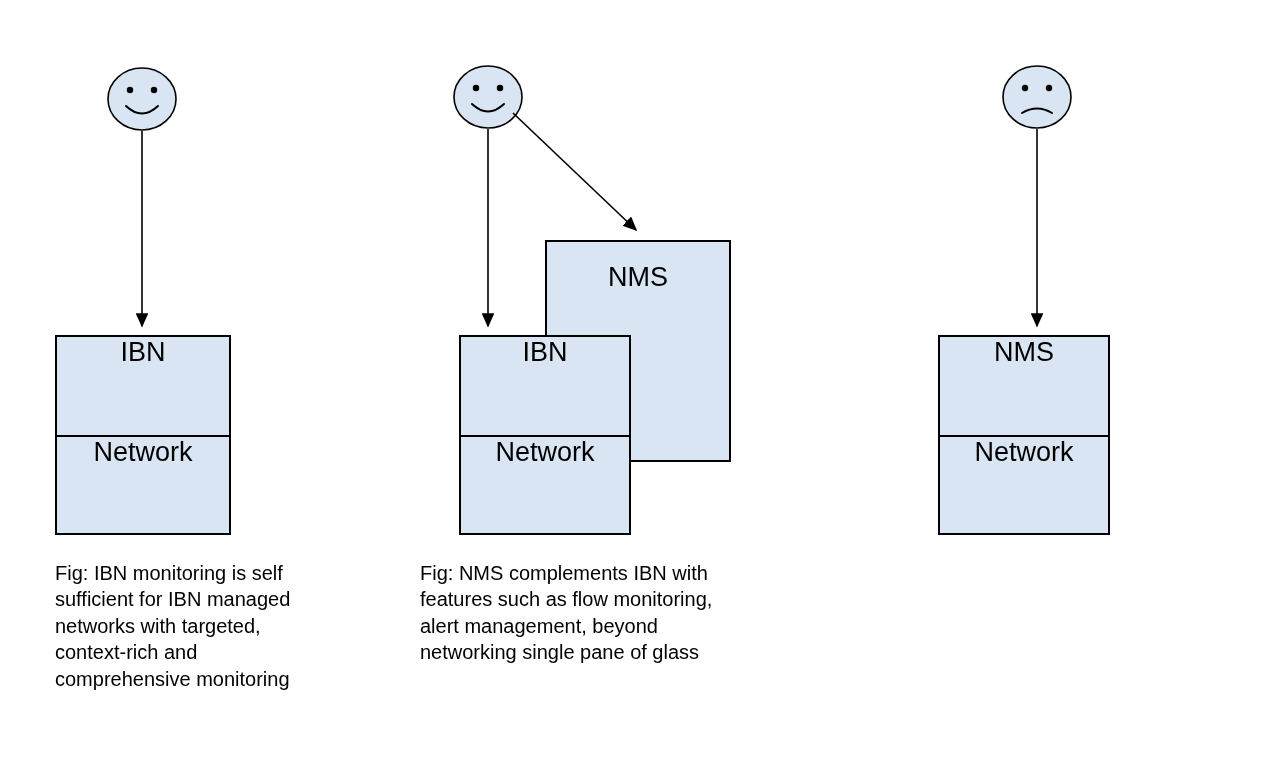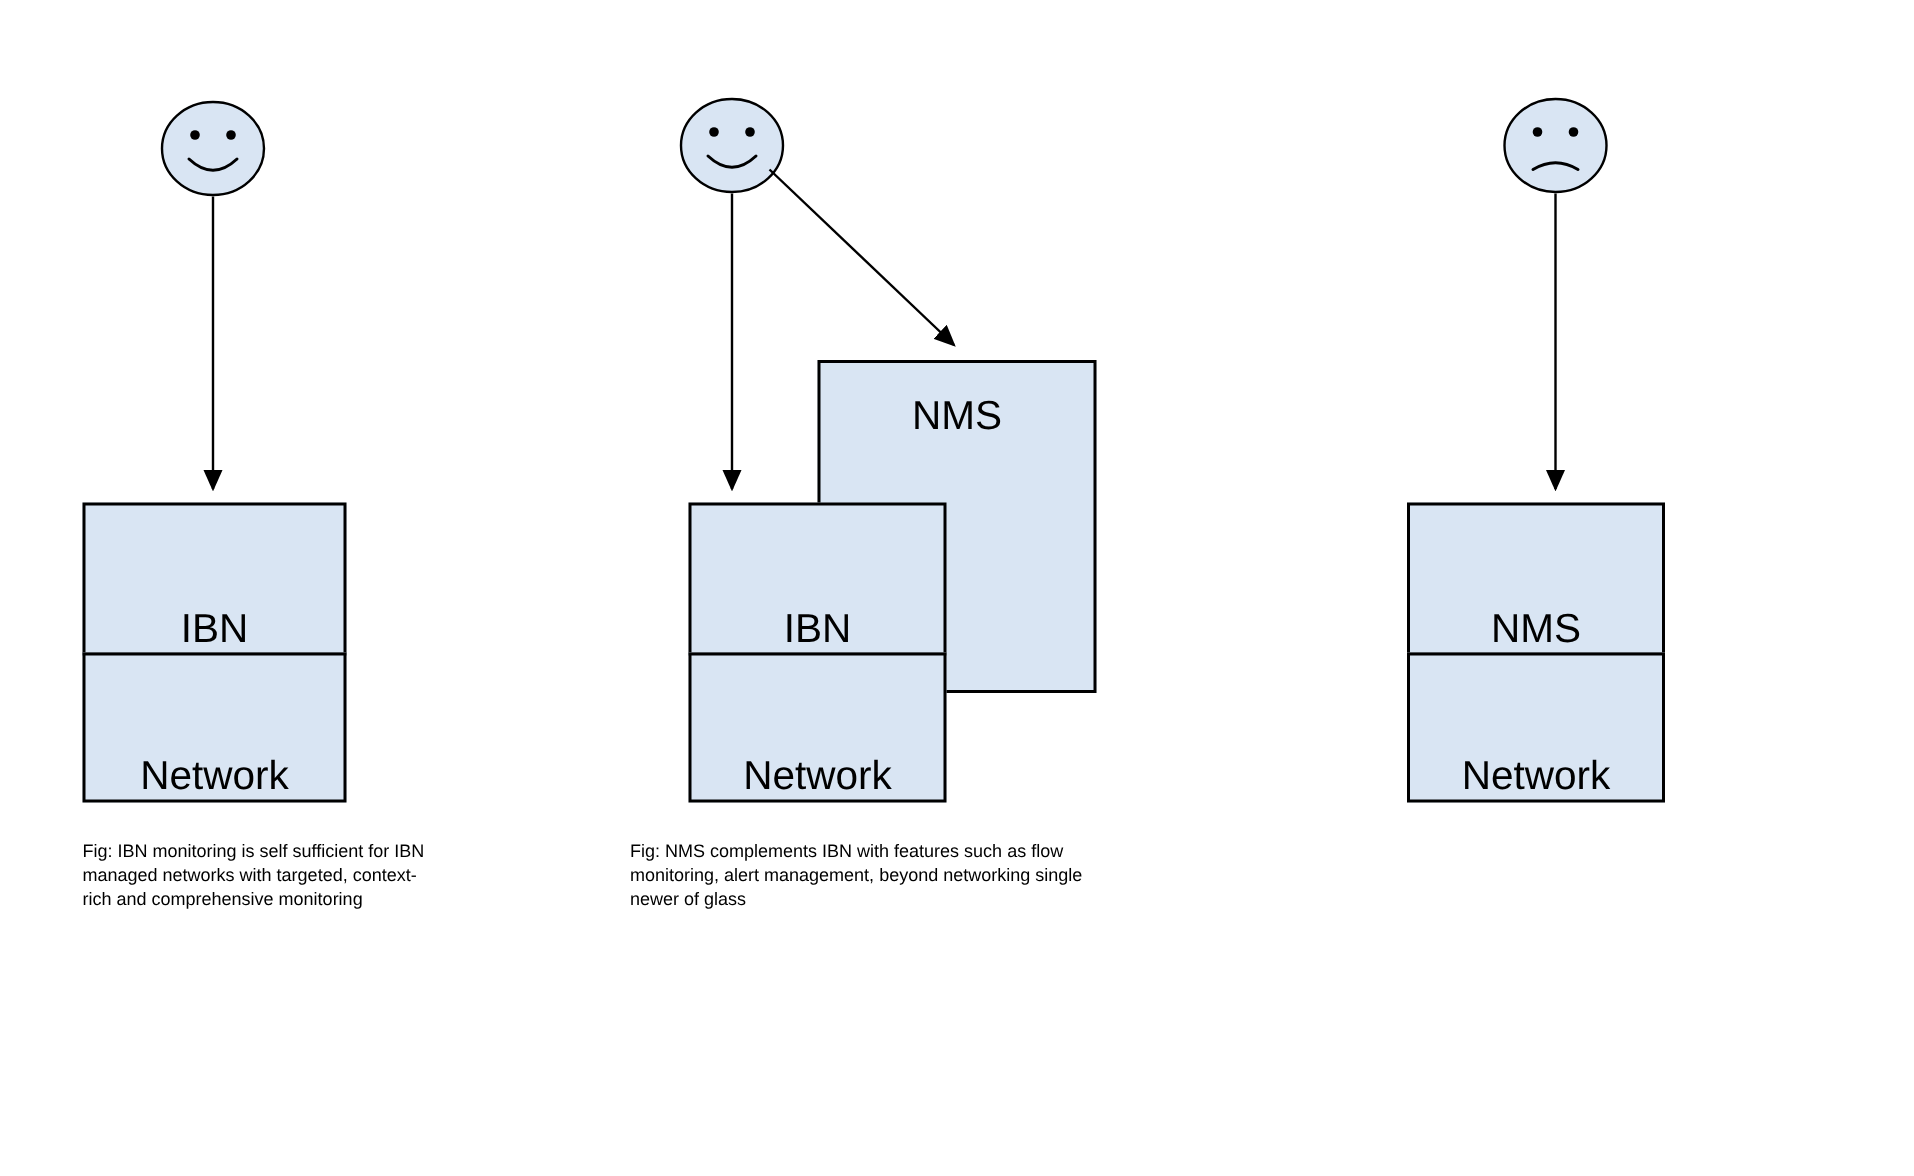--- a/index.html
+++ b/index.html
@@ -24,32 +24,32 @@
     position: absolute;
     left: 0; top: 0;
     width: 1276px; height: 784px;
     pointer-events: none;
   }
   .box {
     position: absolute;
     background: var(--box-fill);
     border: 2px solid var(--box-border);
     display: flex;
-    align-items: flex-end;
+    align-items: flex-start;
     justify-content: center;
     font-size: 27px;
     color: var(--text);
   }
   .box.label-top {
     align-items: flex-start;
     padding-top: 20px;
   }
   .caption {
     position: absolute;
-    font-size: 12px;
+    font-size: 20px;
     line-height: 1.32;
     color: var(--text);
   }
   .face-stroke { stroke: #000; stroke-width: 1.6; fill: var(--box-fill); }
   .eye { fill: #000; stroke: none; }
   .mouth { fill: none; stroke: #000; stroke-width: 2; stroke-linecap: round; }
   .arrow-line { stroke: #000; stroke-width: 1.6; }
 </style>
 </head>
 <body>
@@ -99,21 +99,21 @@
 
   <div class="box label-top" style="left:545px; top:240px; width:186px; height:222px; z-index:1;">
     <span>NMS</span>
   </div>
   <div class="box" style="left:459px; top:335px; width:172px; height:102px; z-index:2;">
     <span>IBN</span>
   </div>
   <div class="box" style="left:459px; top:435px; width:172px; height:100px; z-index:2;">
     <span>Network</span>
   </div>
-  <div class="caption" style="left:420px; top:560px; width:330px;">Fig: NMS complements IBN with features such as flow monitoring, alert management, beyond networking single newer of glass</div>
+  <div class="caption" style="left:420px; top:560px; width:330px;">Fig: NMS complements IBN with features such as flow monitoring, alert management, beyond networking single pane of glass</div>
 
   <div class="box" style="left:938px; top:335px; width:172px; height:102px;">
     <span>NMS</span>
   </div>
   <div class="box" style="left:938px; top:435px; width:172px; height:100px;">
     <span>Network</span>
   </div>
 
 </div>
 

